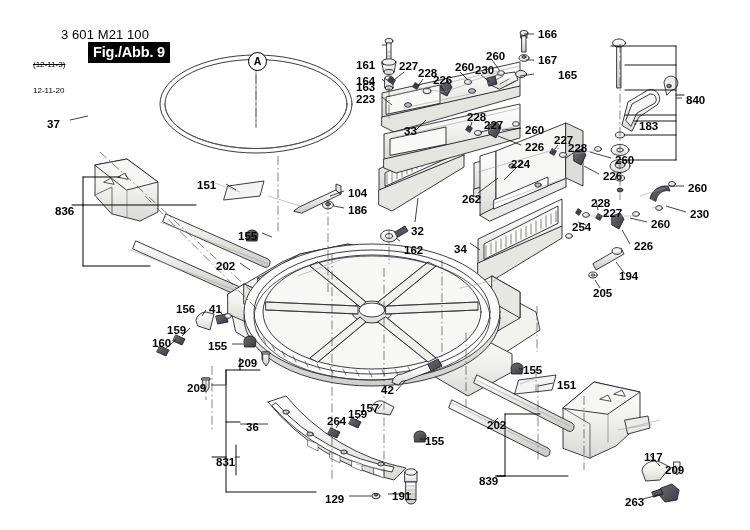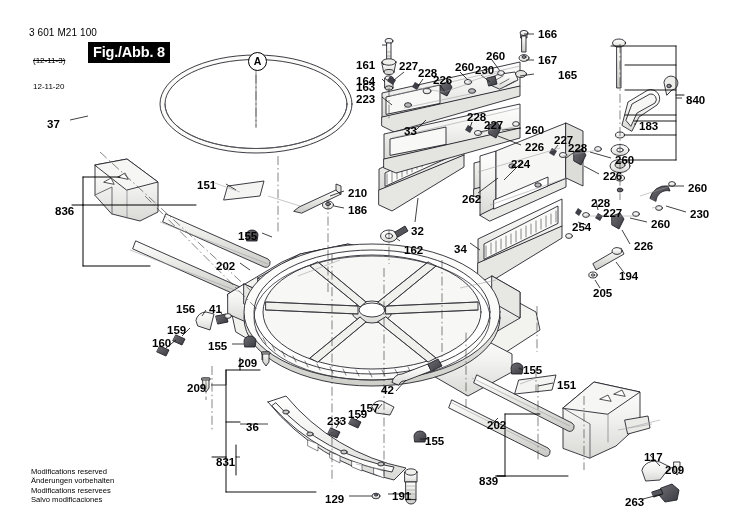--- a/index.html
+++ b/index.html
@@ -3,21 +3,21 @@
 <meta charset="utf-8">
 <title>Parts Diagram</title>
 <style>
   html,body{margin:0;padding:0;background:#ffffff;}
   body{width:750px;height:530px;overflow:hidden;
        font-family:"Liberation Sans","DejaVu Sans",sans-serif;color:#000;}
   #page{position:relative;width:750px;height:530px;background:#fff;}
 
   
   #header{position:absolute;left:29px;top:27px;}
-  #hdr-code{font-size:10px;letter-spacing:.1px;white-space:nowrap;}
+  #hdr-code{font-size:13px;letter-spacing:.1px;white-space:nowrap;margin-left:32px;}
   #hdr-rev{margin-top:2px;display:flex;font-size:8px;line-height:8.6px;}
   #hdr-rev .labels{white-space:pre;}
   #hdr-rev .vals{margin-left:4px;white-space:pre;}
   #hdr-rev .vals .old{text-decoration:line-through;}
   #fig-badge{position:absolute;left:88px;top:42px;background:#000;color:#fff;
              font-size:14.5px;font-weight:bold;padding:2px 5px 3px 5px;
              letter-spacing:-.2px;white-space:nowrap;}
 
   
   #footer{position:absolute;left:31px;top:467px;font-size:7.6px;
@@ -41,26 +41,22 @@
 
   <div id="header">
     <div id="hdr-code">3 601 M21 100</div>
     <div id="hdr-rev">
       <div class="vals">
         <div class="old">(12-11-3)</div>
         <div class="new">12-11-20</div>
       </div>
     </div>
   </div>
-  <div id="fig-badge">Fig./Abb. 8</div>
-
-  <div id="footer">Modifications reserved
-Änderungen vorbehalten
-Modifications reservees
-Salvo modificaciones</div>
+  <div id="fig-badge">Fig./Abb. 9</div>
+
 
   <svg id="art" viewBox="0 0 750 530">
     <defs>
       <linearGradient id="gMetal" x1="0" y1="0" x2="0" y2="1">
         <stop offset="0%" stop-color="#ffffff"></stop>
         <stop offset="45%" stop-color="#f2f2f0"></stop>
         <stop offset="100%" stop-color="#d9d9d6"></stop>
       </linearGradient>
       <linearGradient id="gRod" x1="0" y1="0" x2="0" y2="1">
         <stop offset="0%" stop-color="#ffffff"></stop>
@@ -573,25 +569,25 @@
       <div class="lbl" style="left: 209px; top: 304px;">41</div>
       <div class="lbl" style="left: 167px; top: 325px;">159</div>
       <div class="lbl" style="left: 152px; top: 338px;">160</div>
       <div class="lbl" style="left: 208px; top: 341px;">155</div>
       <div class="lbl" style="left: 238px; top: 358px;">209</div>
       <div class="lbl" style="left: 187px; top: 383px;">209</div>
       <div class="lbl" style="left: 246px; top: 422px;">36</div>
       <div class="lbl" style="left: 216px; top: 457px;">831</div>
       <div class="lbl" style="left: 325px; top: 494px;">129</div>
       <div class="lbl" style="left: 392px; top: 491px;">191</div>
-      <div class="lbl" style="left: 327px; top: 416px;">233</div>
+      <div class="lbl" style="left: 327px; top: 416px;">264</div>
       <div class="lbl" style="left: 348px; top: 409px;">159</div>
       <div class="lbl" style="left: 360px; top: 403px;">157</div>
       <div class="lbl" style="left: 381px; top: 385px;">42</div>
-      <div class="lbl" style="left: 348px; top: 188px;">210</div>
+      <div class="lbl" style="left: 348px; top: 188px;">104</div>
       <div class="lbl" style="left: 348px; top: 205px;">186</div>
       <div class="lbl" style="left: 404px; top: 245px;">162</div>
       <div class="lbl" style="left: 411px; top: 226px;">32</div>
       <div class="lbl" style="left: 454px; top: 244px;">34</div>
       <div class="lbl" style="left: 462px; top: 194px;">262</div>
       <div class="lbl" style="left: 356px; top: 42px; margin-top: 40px;">163</div>
       <div class="lbl" style="left: 356px; top: 60px;">161</div>
       <div class="lbl" style="left: 356px; top: 76px;">164</div>
       <div class="lbl" style="left: 356px; top: 94px;">223</div>
       <div class="lbl" style="left: 399px; top: 61px;">227</div>

